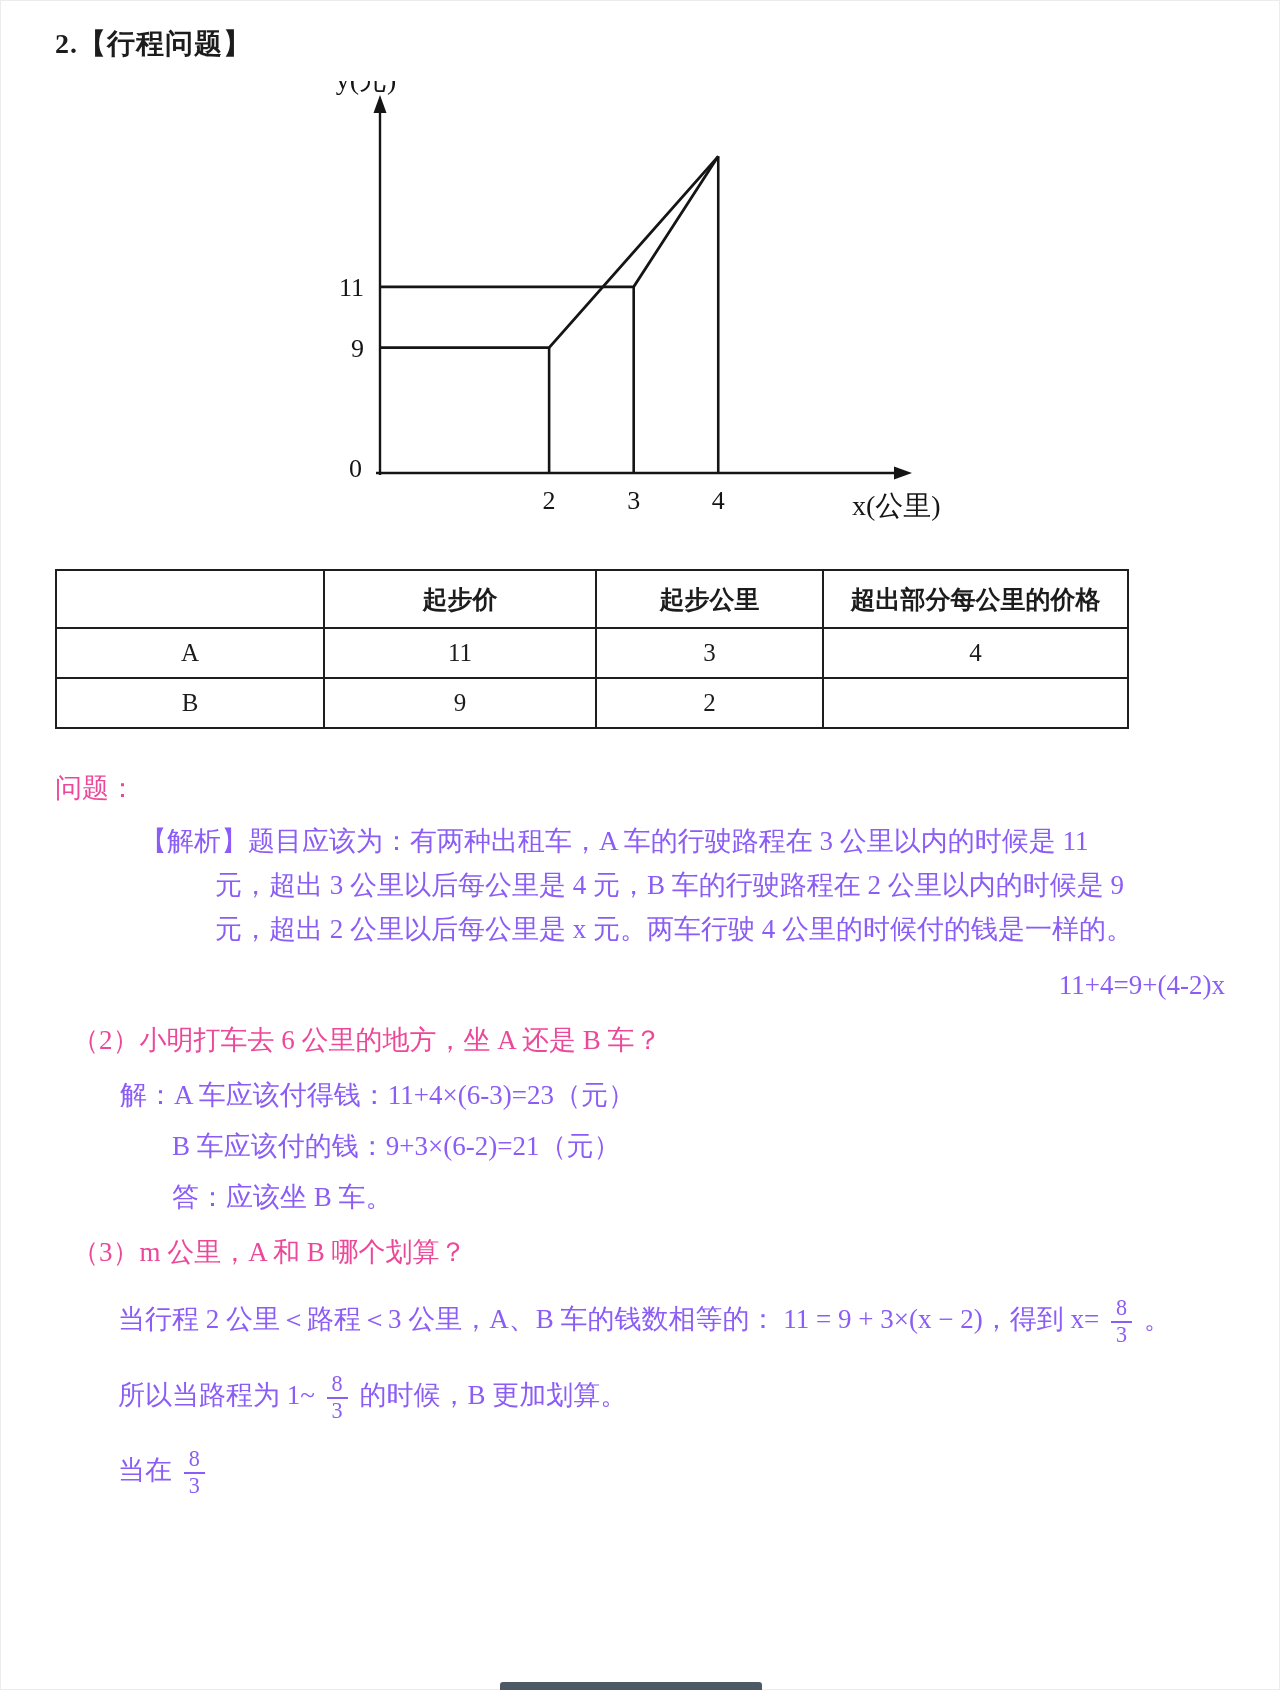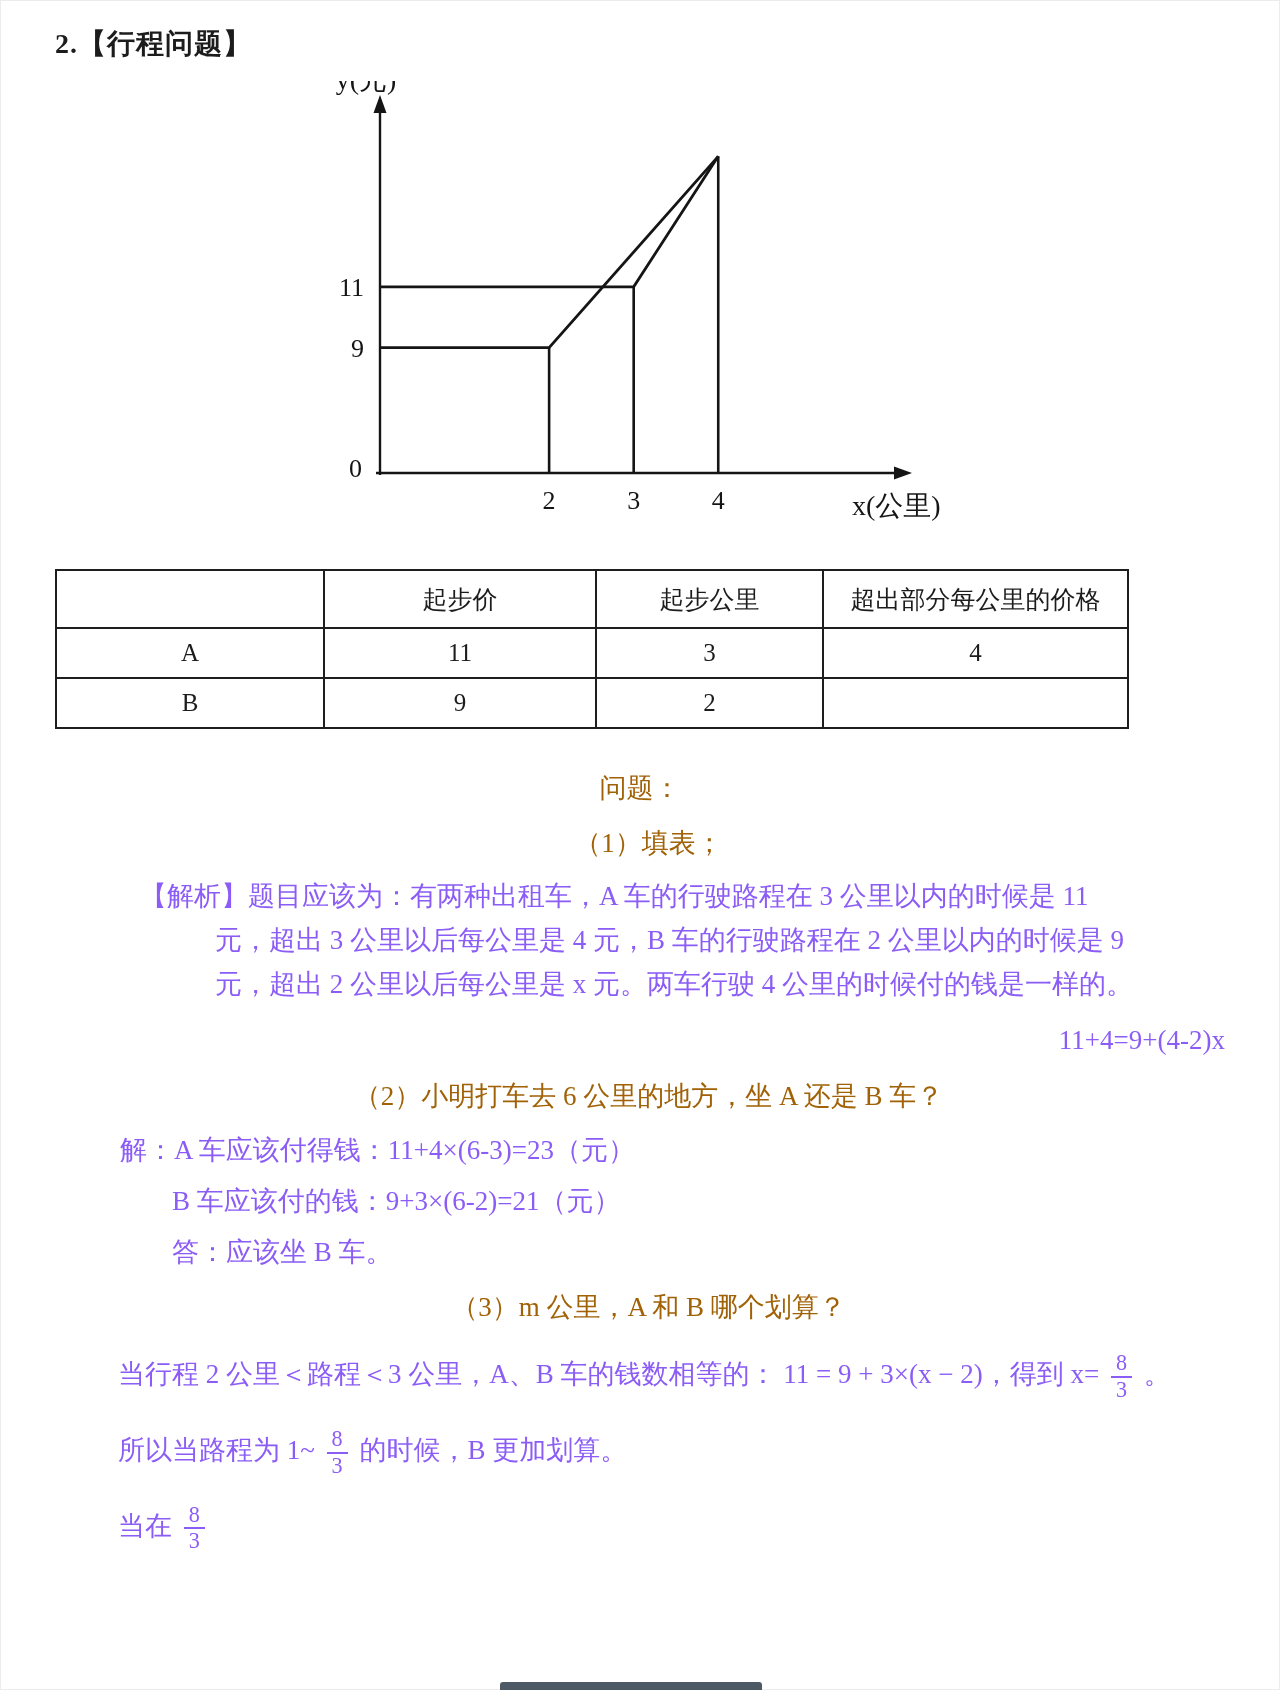--- a/index.html
+++ b/index.html
@@ -32,25 +32,25 @@
     margin-top:44px;
     font-size:25px;
     table-layout:fixed;
   }
   .fare-table th, .fare-table td {
     border:2px solid #1e1e1e;
     text-align:center;
     font-weight:normal;
     padding:0 6px;
   }
-  .fare-table th { height:58px; }
+  .fare-table th { height:58px;font-weight:bold; }
   .fare-table td { height:50px; }
 
   .qa { margin-top:40px; font-size:27px; line-height:1.45; }
-  .ink { color:#a16207;text-align:center; }
+  .ink { color:#ec4899; }
   .accent { color:#8b5cf6; }
 
   .q-label { margin-left:0; }
   .q-item { margin-left:17px; margin-top:16px; }
   .analysis {
     margin:12px 88px 0 160px;
     text-indent:-75px;
     line-height:1.62;
   }
   .eq   { margin-top:15px;text-align:right; }
@@ -132,21 +132,20 @@
         <td>B</td>
         <td>9</td>
         <td>2</td>
         <td></td>
       </tr>
     </tbody>
   </table>
 
   <div class="qa">
     <p class="ink q-label">问题：</p>
-    <p class="ink q-item">（1）填表；</p>
     <p class="accent analysis">【解析】题目应该为：有两种出租车，A 车的行驶路程在 3 公里以内的时候是 11 元，超出 3 公里以后每公里是 4 元，B 车的行驶路程在 2 公里以内的时候是 9 元，超出 2 公里以后每公里是 x 元。两车行驶 4 公里的时候付的钱是一样的。</p>
     <p class="accent eq">11+4=9+(4-2)x</p>
 
     <p class="ink q-item">（2）小明打车去 6 公里的地方，坐 A 还是 B 车？</p>
     <p class="accent sol-1">解：A 车应该付得钱：11+4×(6-3)=23（元）</p>
     <p class="accent sol-2">B 车应该付的钱：9+3×(6-2)=21（元）</p>
     <p class="accent sol-2">答：应该坐 B 车。</p>
 
     <p class="ink q-item">（3）m 公里，A 和 B 哪个划算？</p>
 

